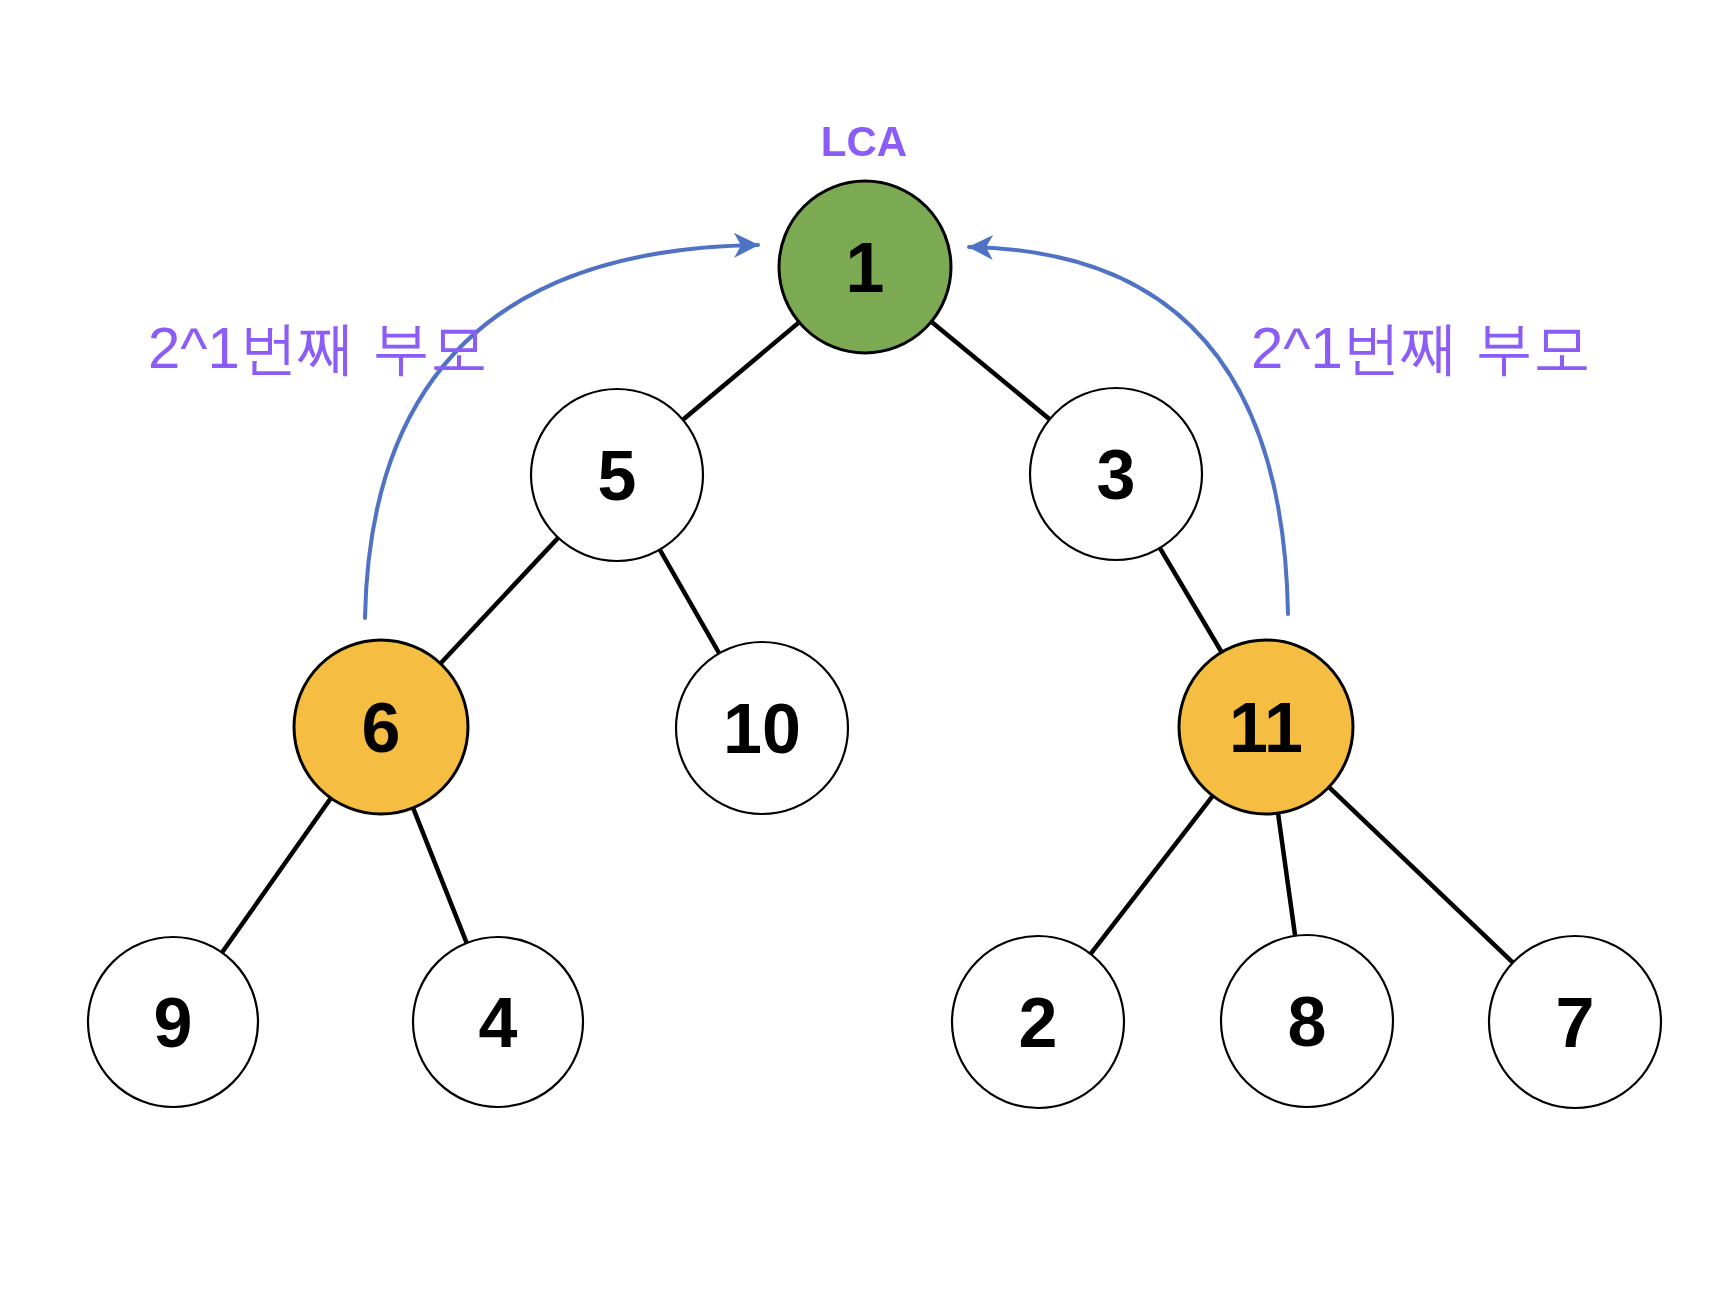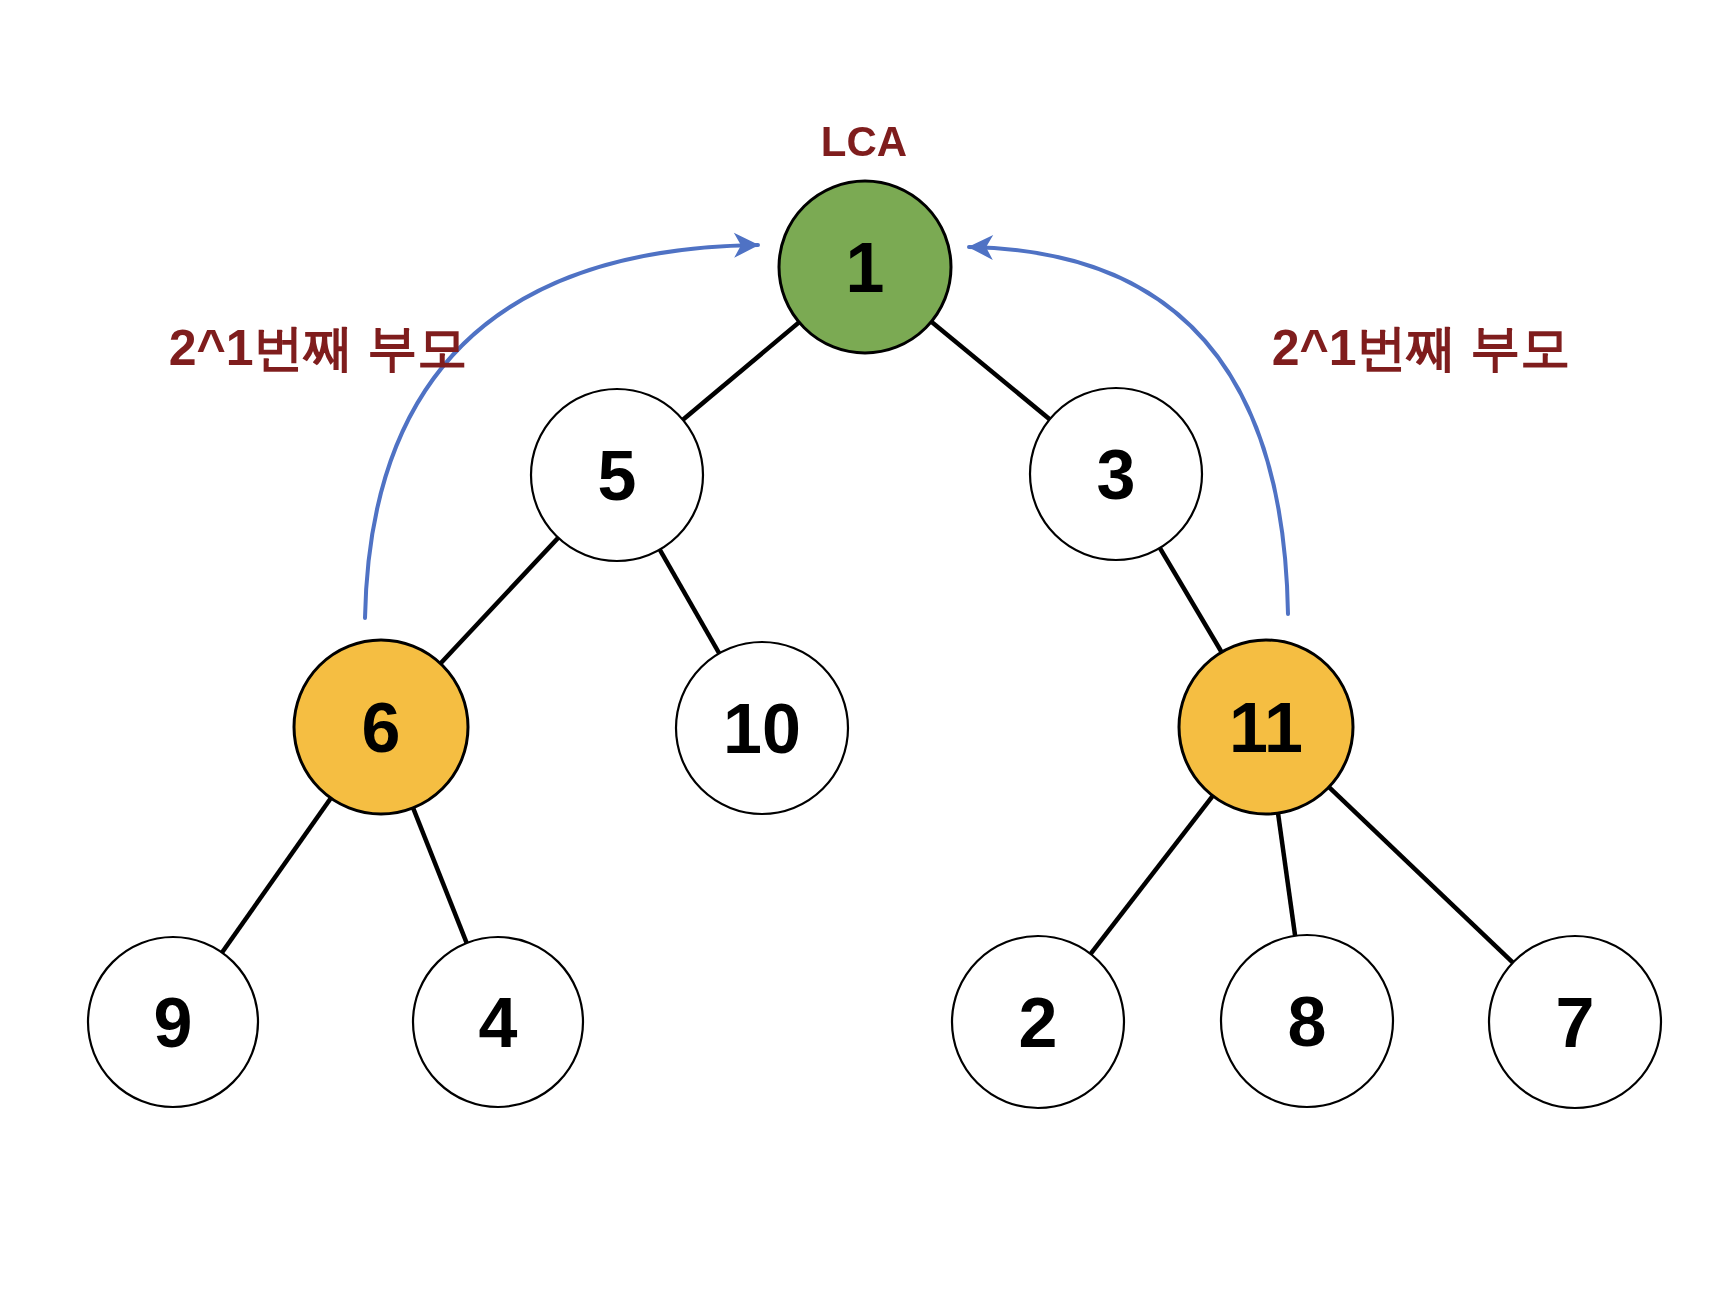--- a/index.html
+++ b/index.html
@@ -10,26 +10,26 @@
     background: #ffffff;
     overflow: hidden;
     font-family: "Liberation Sans", sans-serif;
     color: #000;
   }
   #tree-svg { position: absolute; left: 0; top: 0; width: 1734px; height: 1300px; }
   .overlay-label {
     position: absolute;
     transform: translate(-50%, -50%);
     white-space: nowrap;
-    color: #7f1d1d;
+    color: #8b5cf6;
     line-height: 1;
     user-select: none;
   }
   .lca-caption { left: 864px; top: 142px; font-size: 42px; font-weight: 700; }
-  .arrow-label { font-size: 50px; font-weight: 700; letter-spacing: 0px; }
+  .arrow-label { font-size: 58px; font-weight: 400; letter-spacing: 0px; }
   .arrow-label-left  { left: 318px;  top: 348px; }
   .arrow-label-right { left: 1421px; top: 348px; }
   .node-label-text {
     font-family: "Liberation Sans", sans-serif;
     font-weight: 700;
   }
 </style>
 </head>
 <body>
 

